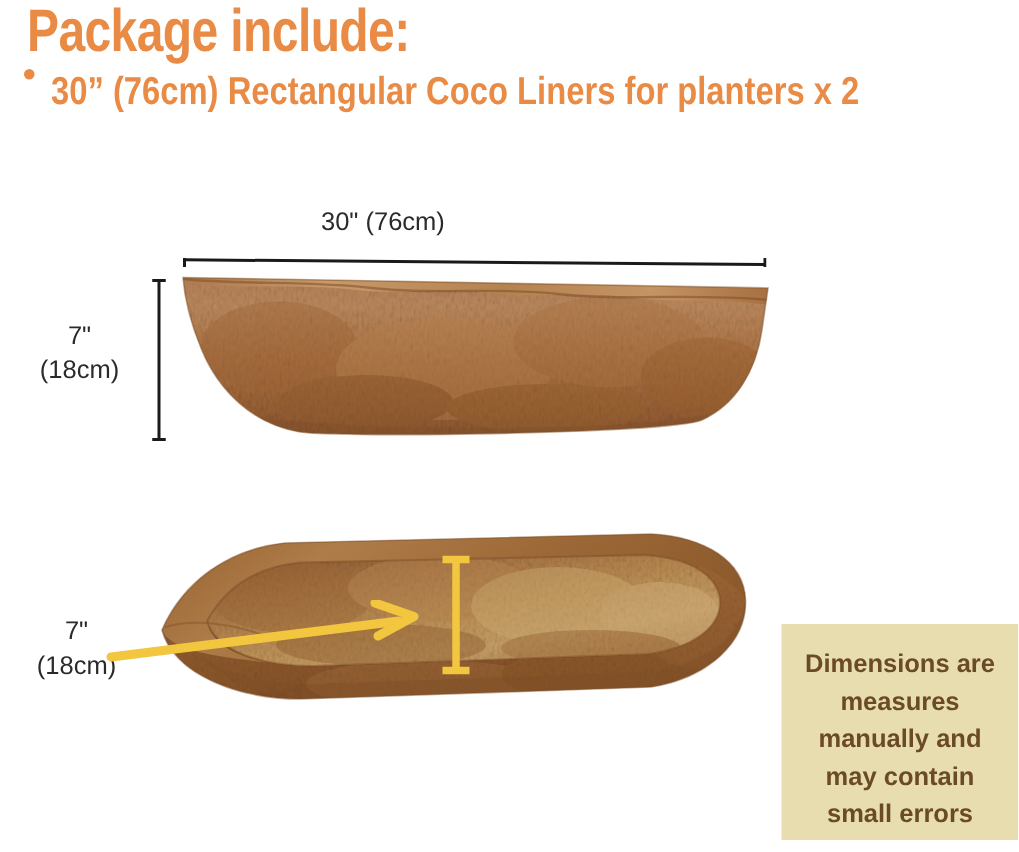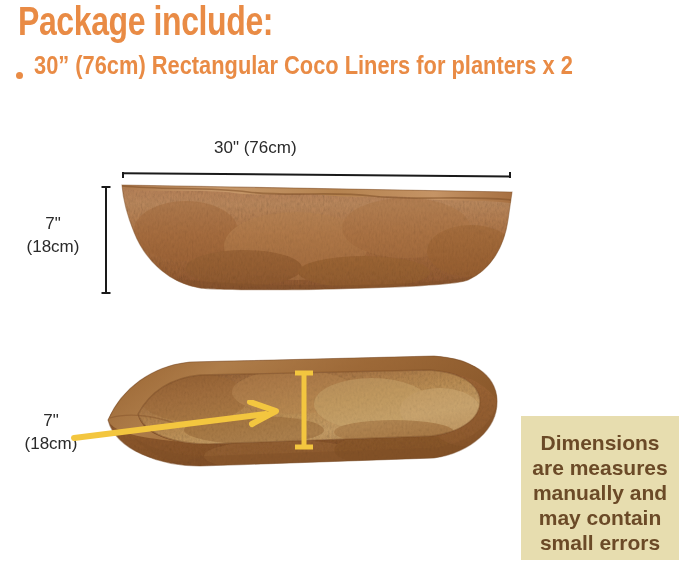--- a/index.html
+++ b/index.html
@@ -38,21 +38,21 @@
     position: absolute;
     left: 6px;
     top: 46px;
     width: 670px;
   }
 
   .bullet-row {
     position: relative;
     height: 33px;
     display: flex;
-    align-items: flex-end;
+    align-items: flex-start;
   }
 
   .bullet-dot {
     width: 7px;
     height: 7px;
     border-radius: 50%;
     background: #E98B45;
     margin-left: 10px;
     margin-right: 11px;
     flex: 0 0 auto;
@@ -164,21 +164,21 @@
     display: flex;
     align-items: center;
     justify-content: center;
     box-sizing: border-box;
     padding: 4px 8px;
   }
 
   #note-text {
     font-family: "Liberation Sans", sans-serif;
     font-weight: bold;
-    font-size: 21px;
+    font-size: 17px;
     line-height: 25px;
     color: #6B4A27;
     text-align: center;
   }
 </style>
 </head>
 <body>
 
 <div id="page">
 

